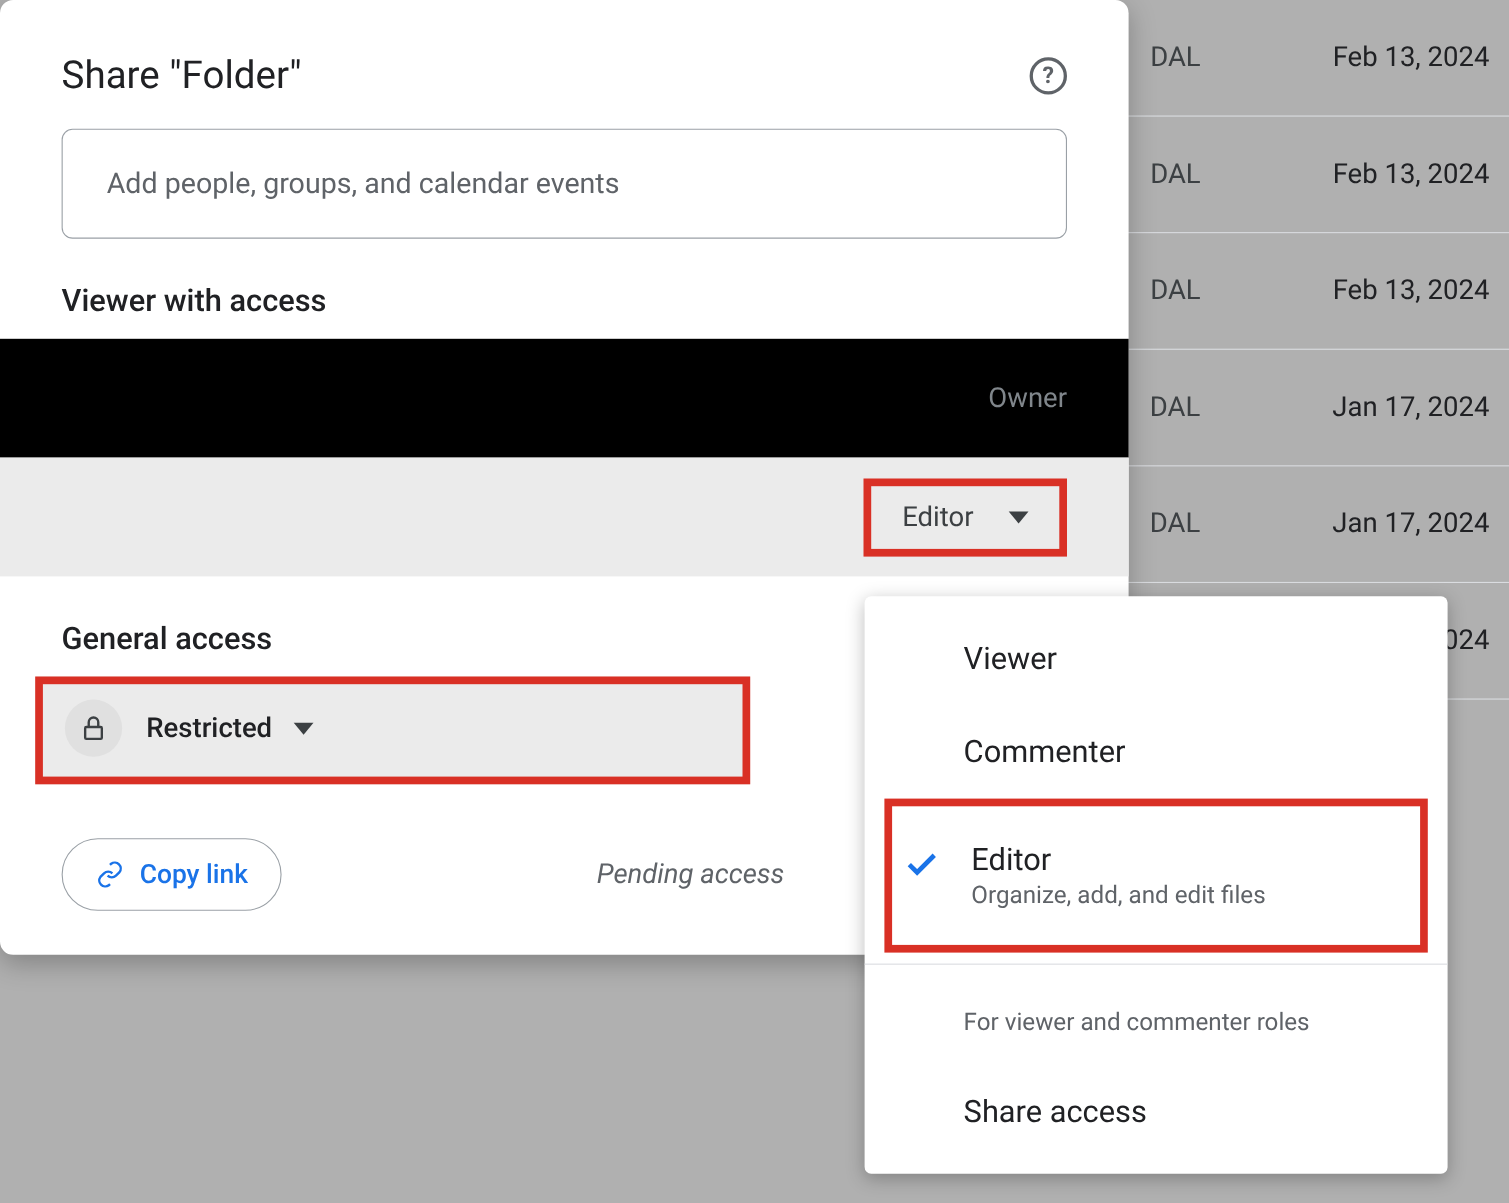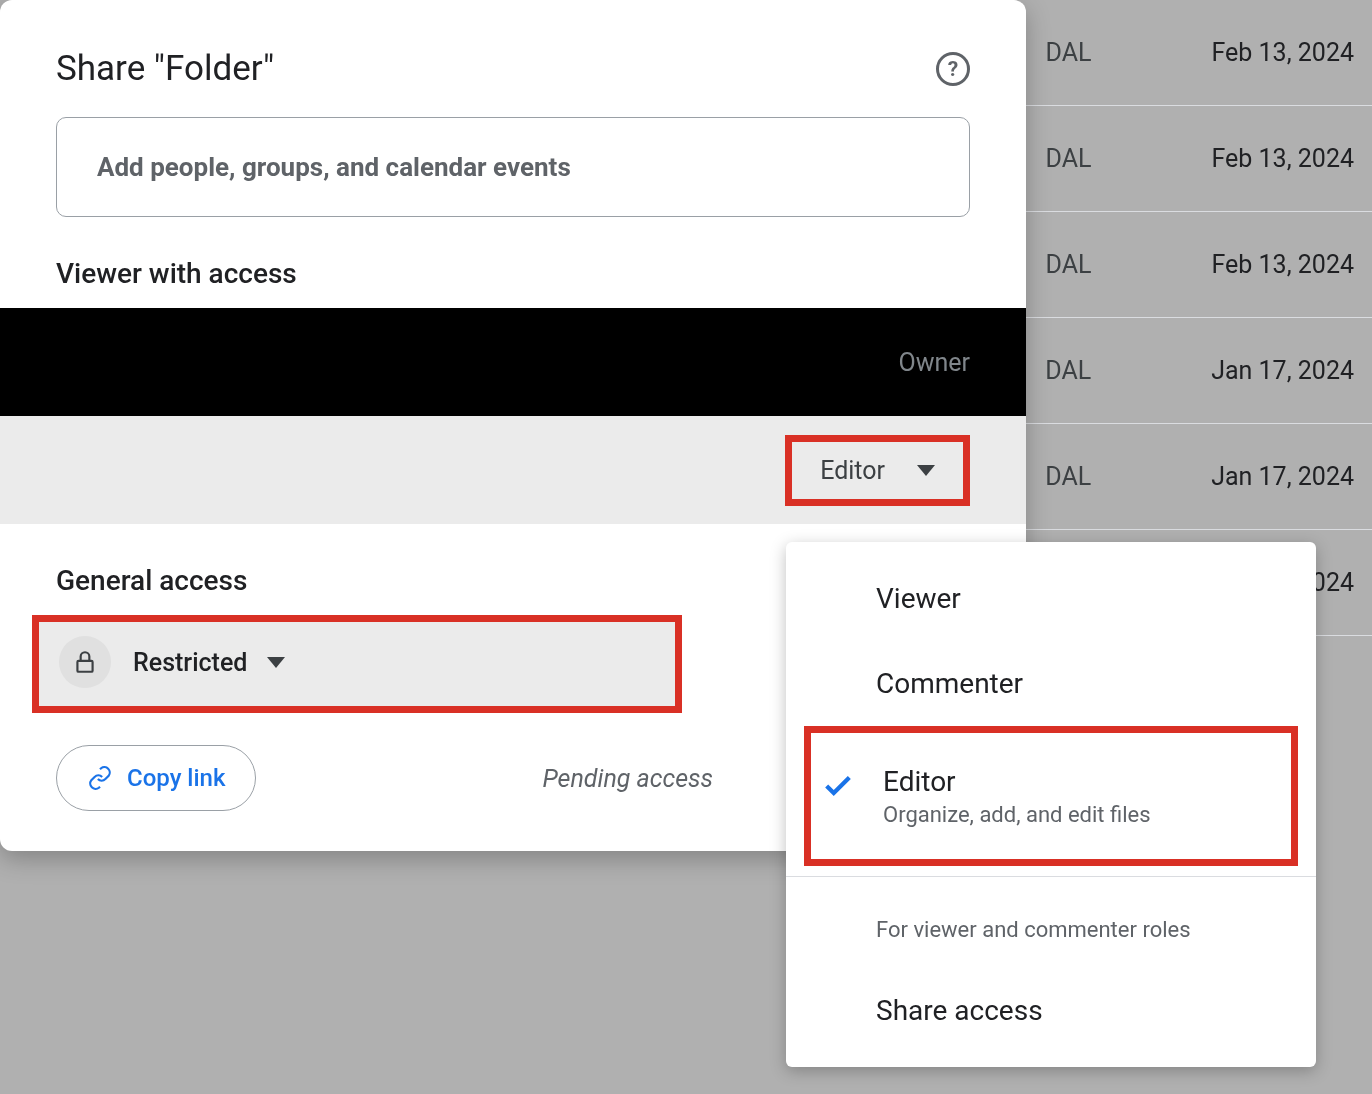--- a/index.html
+++ b/index.html
@@ -12,40 +12,40 @@
   .dialog {
     position: absolute; top: 0; left: 0; width: 1026px;
     background: #fff; border-radius: 12px;
     box-shadow: 0 8px 24px rgba(0,0,0,0.25);
     padding-bottom: 40px;
   }
   .dlg-header { display: flex; align-items: center; justify-content: space-between; padding: 48px 56px 28px 56px; }
   .dlg-title { font-size: 35px; color: #202124; font-weight: 400; }
   .help-btn { width: 34px; height: 34px; border-radius: 50%; border: 3px solid #5f6368; display:flex; align-items:center; justify-content:center; color:#5f6368; font-size:21px; font-weight:700; background:none; }
 
-  .input-row { padding: 0 56px; font-weight: bold; }
+  .input-row { padding: 0 56px; }
   .input { width: 100%; height: 100px; border: 1px solid #9aa0a6; border-radius: 10px; font-size: 26px; color: #5f6368; padding: 0 40px; display:flex; align-items:center; }
 
   .section-title { font-size: 28px; color: #202124; font-weight: 500; padding: 40px 56px 18px 56px; }
 
   .person-row { background: #000000; height: 108px; display:flex; align-items:center; justify-content:flex-end; padding: 0 56px; }
   .owner-text { font-size: 25px; color: #80868b; }
 
   .editor-row { background: #ebebeb; height: 108px; display:flex; align-items:center; justify-content:flex-end; padding: 0 56px; position:relative; }
   .editor-box { border: 7px solid #d93025; padding: 14px 28px; display:flex; align-items:center; gap:32px; }
   .editor-label { font-size: 25px; color: #3c4043; }
   .dd-tri { width:0; height:0; border-left:9px solid transparent; border-right:9px solid transparent; border-top:11px solid #3c4043; }
 
   .ga-box { border: 7px solid #d93025; margin: 0 32px 0 32px; background:#ebebeb; padding: 14px 8px 18px 20px; display:flex; align-items:center; gap:22px; width: 650px; }
   .lock-circ { width:52px; height:52px; border-radius:50%; background:#e0e0e0; display:flex; align-items:center; justify-content:center; }
   .restricted-line { display:flex; align-items:center; gap:20px; }
   .restricted-label { font-size: 25px; color:#202124; font-weight:500; }
   .ga-desc { font-size: 22px; color:#5f6368; margin-top:6px; }
 
-  .footer { display:flex; align-items:center; gap: 286px; padding: 32px 56px 0 56px; }
+  .footer { display:flex; align-items:center; gap: 286px; padding: 32px 56px 0 56px; margin-top: 17px; }
   .copy-link { display:flex; align-items:center; gap:14px; border:1px solid #9aa0a6; border-radius: 40px; padding: 18px 30px; color:#1a73e8; font-size:24px; font-weight:500; background:none; }
   .pending { font-size:25px; color:#5f6368; font-style:italic; }
 
   .menu {
     position: absolute; left: 786px; top: 542px; width: 530px; background:#fff;
     border-radius: 6px; box-shadow: 0 4px 16px rgba(0,0,0,0.25); padding: 14px 0;
   }
   .menu-item { padding: 26px 36px 26px 90px; position:relative; }
   .menu-item .primary { font-size: 28px; color:#202124; }
   .menu-item .secondary { font-size: 22px; color:#5f6368; margin-top:4px; }

